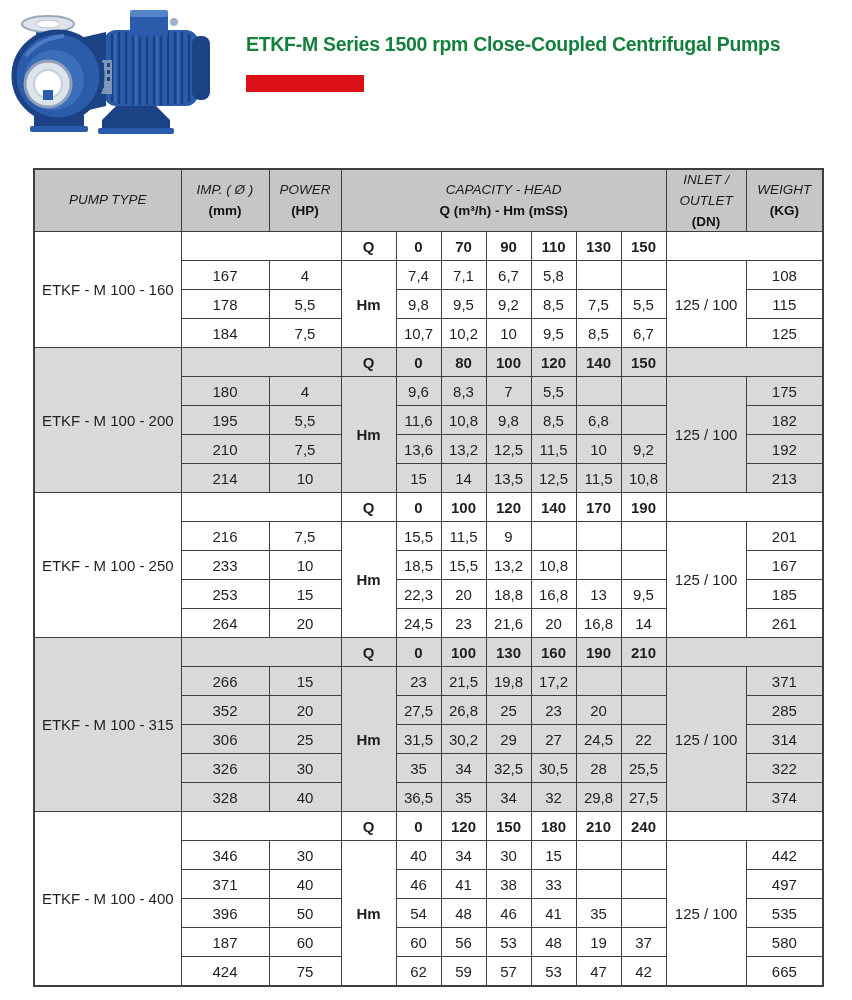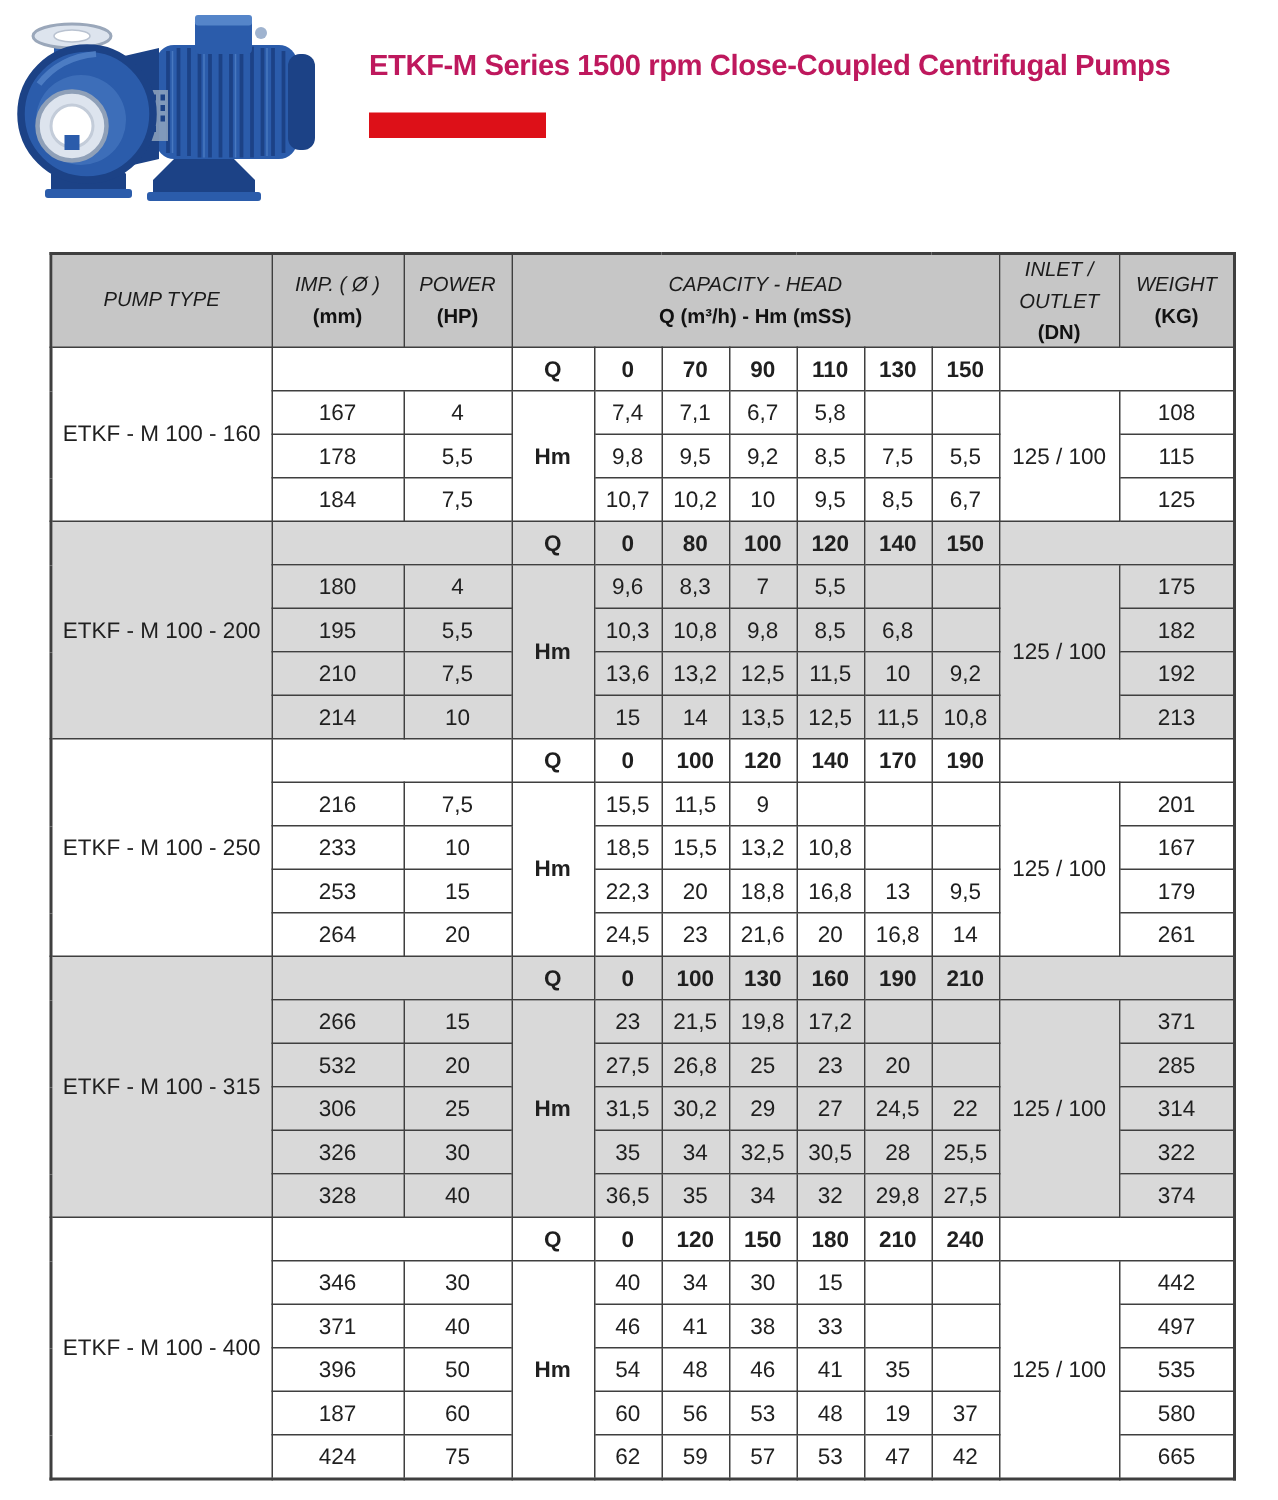--- a/index.html
+++ b/index.html
@@ -13,21 +13,21 @@
     --pump-blue-light:#5585c9;
     --pump-silver:#dde4ee;
   }
   html,body{margin:0;padding:0;background:#fff;}
   body{width:852px;height:1000px;font-family:"Liberation Sans",sans-serif;color:var(--ink);}
   .page{position:relative;width:852px;height:1000px;overflow:hidden;background:#fff;}
 
   .pump-photo{position:absolute;left:6px;top:4px;}
 
   .title-block{position:absolute;left:246px;top:33px;width:590px;}
-  .page-title{margin:0;font-size:19.5px;font-weight:bold;color:#be185d;letter-spacing:-0.3px;white-space:nowrap;}
+  .page-title{margin:0;font-size:19.5px;font-weight:bold;color:#15803d;letter-spacing:-0.3px;white-space:nowrap;}
   .accent-bar{width:118px;height:17px;background:var(--accent);margin-top:19px;}
 
   table.spec{position:absolute;left:33px;top:168px;width:789px;border-collapse:collapse;table-layout:fixed;border:2px solid var(--line);}
   table.spec td{border:1px solid var(--line);text-align:center;vertical-align:middle;padding:0;height:28px;font-size:15px;line-height:1.05;color:var(--ink);overflow:hidden;}
   thead td{height:82px;background:var(--head-bg);}
   .h1{display:block;font-style:italic;font-weight:400;font-size:13.5px;line-height:1.55;color:#1b1b1b;}
   .h2{display:block;font-weight:700;font-size:13.5px;line-height:1.45;color:#111;}
   tbody.shaded td{background:var(--band-bg);}
   td.pt{font-weight:400;font-size:14.5px;}
   td.qb{font-weight:700;}
@@ -222,21 +222,21 @@
           <td>7</td>
           <td>5,5</td>
           <td></td>
           <td></td>
           <td rowspan="4" class="inlet">125 / 100</td>
           <td>175</td>
         </tr>
         <tr>
           <td>195</td>
           <td>5,5</td>
-          <td>10,3</td>
+          <td>11,6</td>
           <td>10,8</td>
           <td>9,8</td>
           <td>8,5</td>
           <td>6,8</td>
           <td></td>
           <td>182</td>
         </tr>
         <tr>
           <td>210</td>
           <td>7,5</td>
@@ -299,21 +299,21 @@
         </tr>
         <tr>
           <td>253</td>
           <td>15</td>
           <td>22,3</td>
           <td>20</td>
           <td>18,8</td>
           <td>16,8</td>
           <td>13</td>
           <td>9,5</td>
-          <td>179</td>
+          <td>185</td>
         </tr>
         <tr>
           <td>264</td>
           <td>20</td>
           <td>24,5</td>
           <td>23</td>
           <td>21,6</td>
           <td>20</td>
           <td>16,8</td>
           <td>14</td>
@@ -340,21 +340,21 @@
           <td>23</td>
           <td>21,5</td>
           <td>19,8</td>
           <td>17,2</td>
           <td></td>
           <td></td>
           <td rowspan="5" class="inlet">125 / 100</td>
           <td>371</td>
         </tr>
         <tr>
-          <td>532</td>
+          <td>352</td>
           <td>20</td>
           <td>27,5</td>
           <td>26,8</td>
           <td>25</td>
           <td>23</td>
           <td>20</td>
           <td></td>
           <td>285</td>
         </tr>
         <tr>

